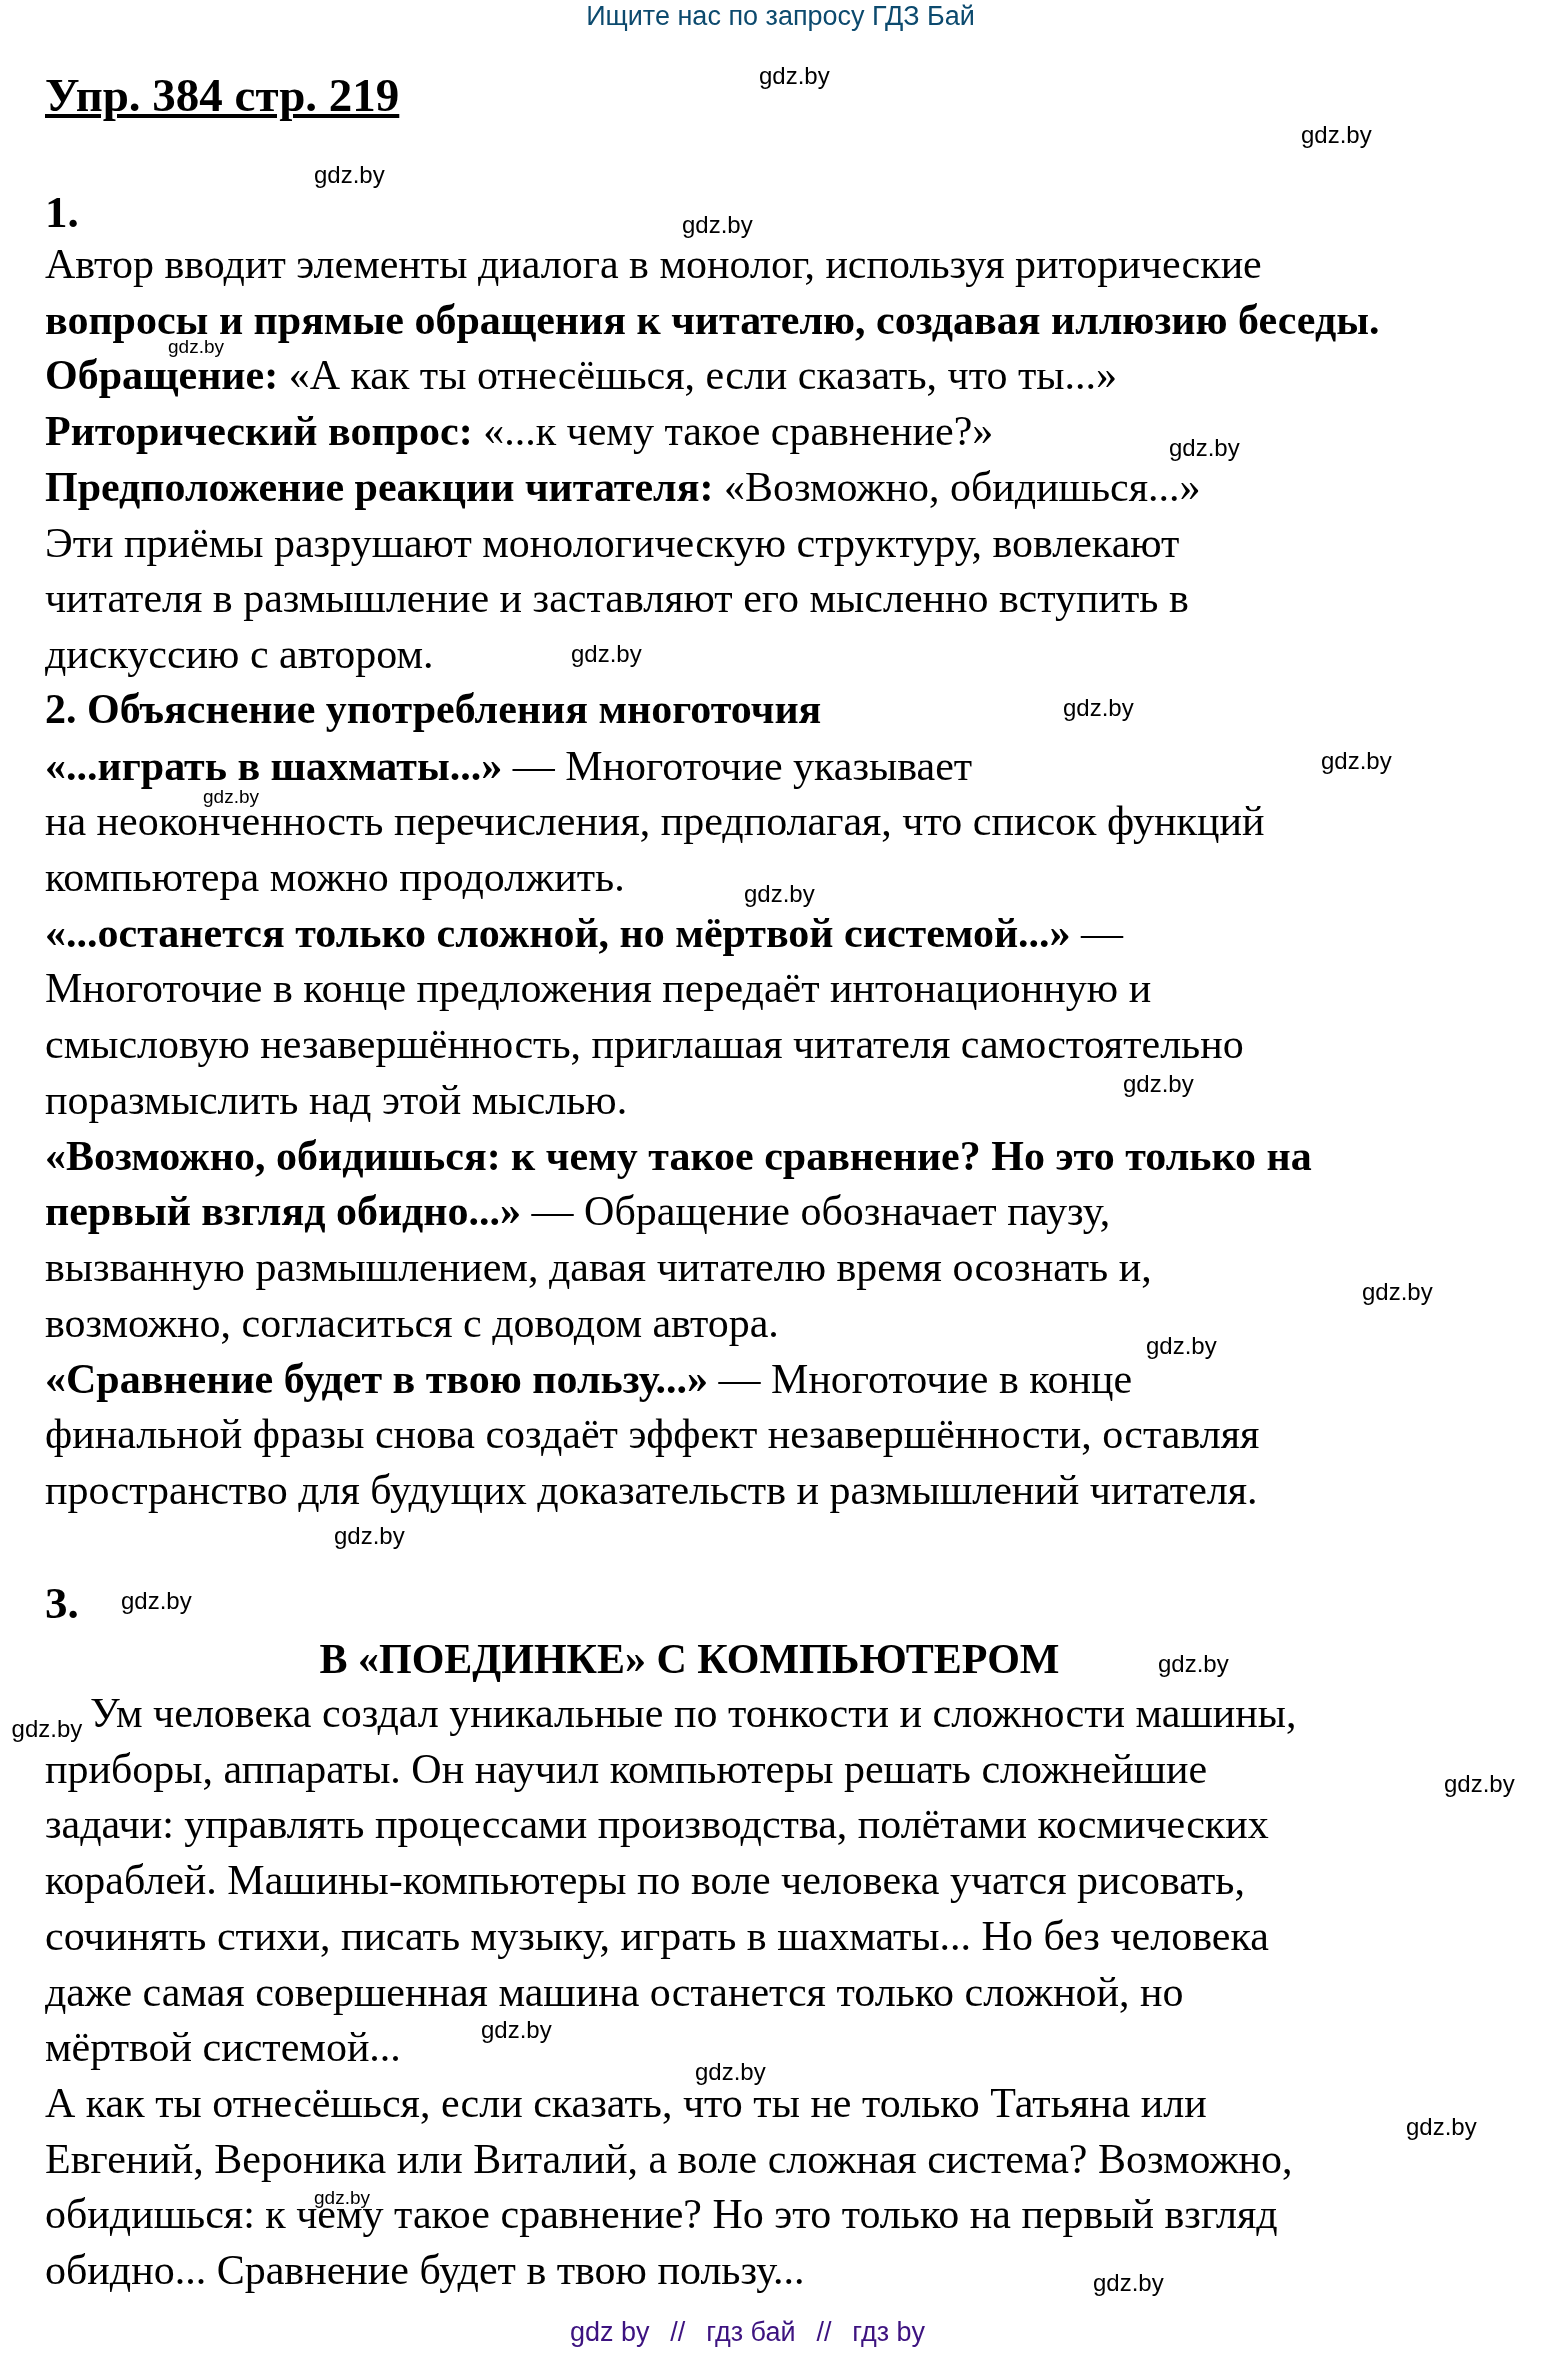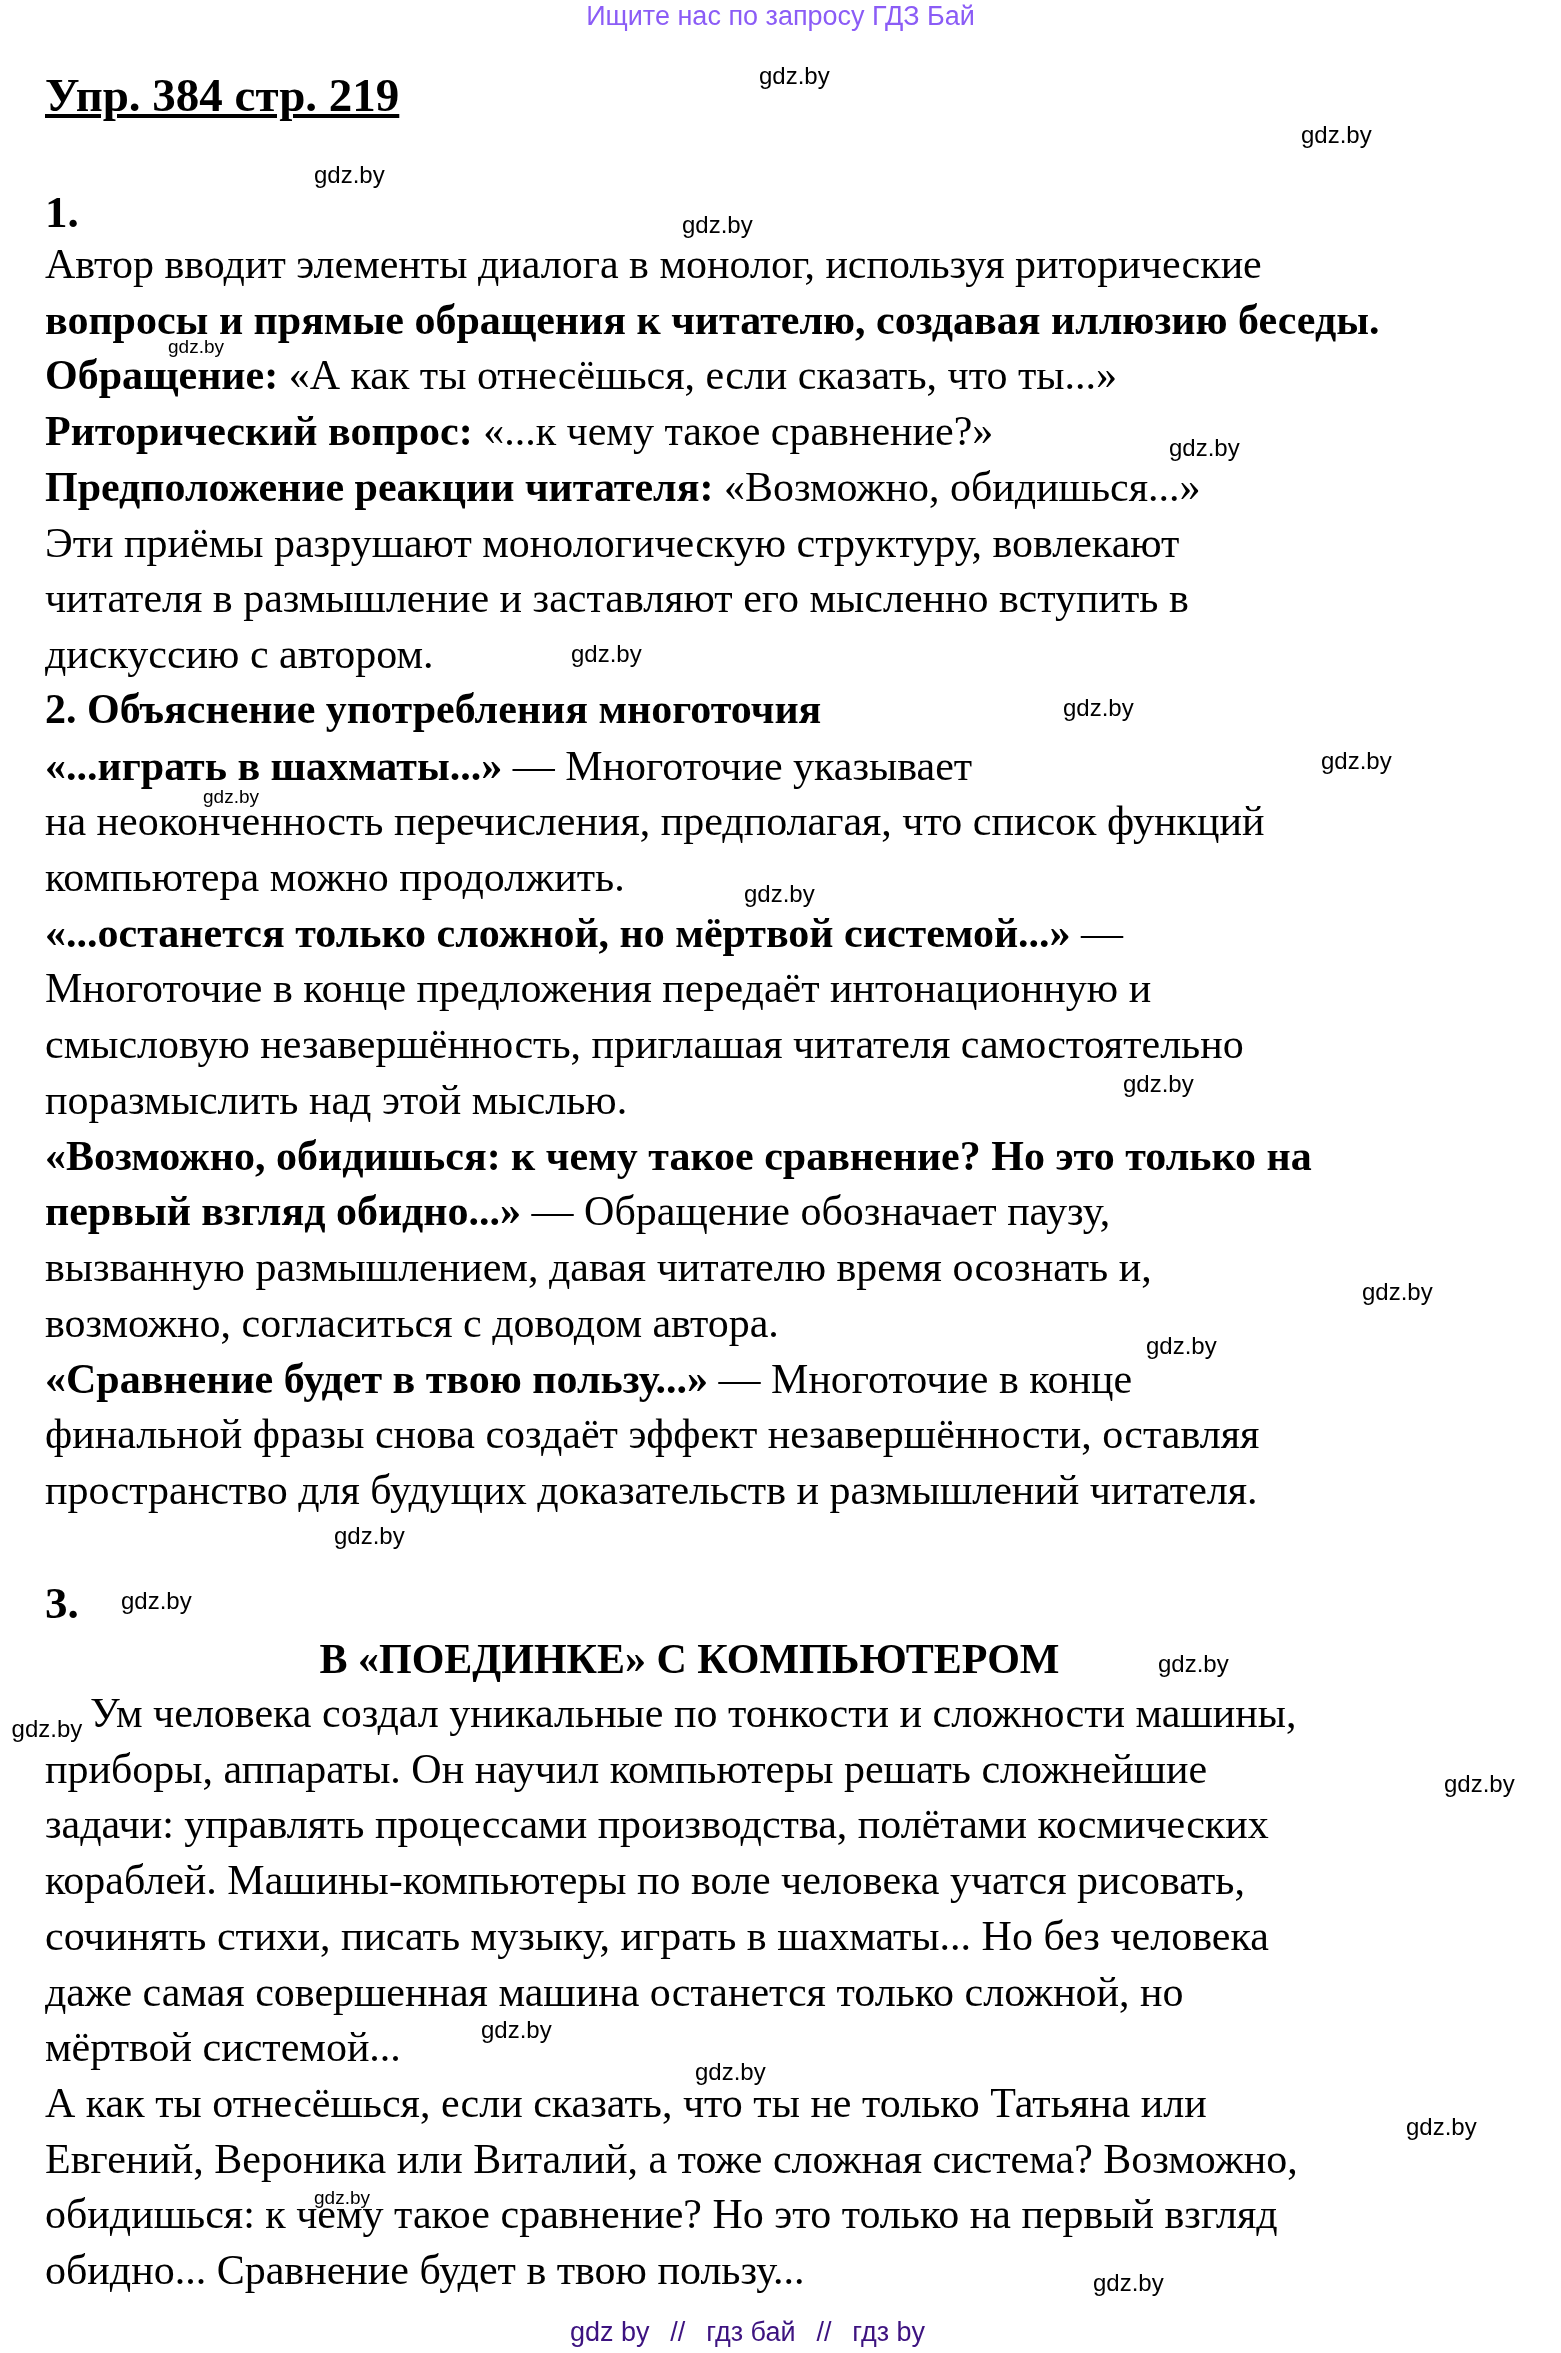--- a/index.html
+++ b/index.html
@@ -1,18 +1,18 @@
 <!DOCTYPE html>
 <html style="font-size:13.3px"><head>
 <meta charset="utf-8">
 <style>
   html, body { margin:0; padding:0; background:#ffffff; }
   body { width:1561px; height:2354px; position:relative; overflow:hidden; }
   .hdr { position:absolute; left:0; width:1561px; top:0; height:33px; text-align:center;
-         font-family:"Liberation Sans", sans-serif; font-size:27px; line-height:33px; color:#8b5cf6; }
+         font-family:"Liberation Sans", sans-serif; font-size:27px; line-height:33px; color:#0c4a6e; }
   .ftr { position:absolute; left:0; width:1495px; top:2314px; height:37px; text-align:center;
          font-family:"Liberation Sans", sans-serif; font-size:27px; line-height:37px; color:#3d1380; }
   .ftr span { margin:0 6.7px; }
   .line { position:absolute; left:45px; white-space:nowrap;
           font-family:"Liberation Serif", serif; font-size:42px; line-height:55px; color:#000; }
   .title { font-size:47px; font-weight:bold;text-decoration:underline; }
   .num { font-size:45px; font-weight:bold; }
   .center { left:0; width:1379px; text-align:center; }
   b { font-weight:bold; }
   .wm { position:absolute; font-family:"Liberation Sans", sans-serif; font-size:24px;
@@ -61,21 +61,21 @@
 
 <div class="line" style="top:1686px; left:90px;">Ум человека создал уникальные по тонкости и сложности машины,</div>
 <div class="line" style="top:1742px;">приборы, аппараты. Он научил компьютеры решать сложнейшие</div>
 <div class="line" style="top:1797px;">задачи: управлять процессами производства, полётами космических</div>
 <div class="line" style="top:1853px;">кораблей. Машины-компьютеры по воле человека учатся рисовать,</div>
 <div class="line" style="top:1909px;">сочинять стихи, писать музыку, играть в шахматы... Но без человека</div>
 <div class="line" style="top:1965px;">даже самая совершенная машина останется только сложной, но</div>
 <div class="line" style="top:2020px;">мёртвой системой...</div>
 
 <div class="line" style="top:2076px;">А как ты отнесёшься, если сказать, что ты не только Татьяна или</div>
-<div class="line" style="top:2132px;">Евгений, Вероника или Виталий, а тоже сложная система? Возможно,</div>
+<div class="line" style="top:2132px;">Евгений, Вероника или Виталий, а воле сложная система? Возможно,</div>
 <div class="line" style="top:2187px;">обидишься: к чему такое сравнение? Но это только на первый взгляд</div>
 <div class="line" style="top:2243px;">обидно... Сравнение будет в твою пользу...</div>
 
 <div class="wm" style="left:759px; top:62px;">gdz.by</div>
 <div class="wm" style="left:1301px; top:121px;">gdz.by</div>
 <div class="wm" style="left:314px; top:161px;">gdz.by</div>
 <div class="wm" style="left:682px; top:211px;">gdz.by</div>
 <div class="wm sm" style="left:168px; top:336px;">gdz.by</div>
 <div class="wm" style="left:1169px; top:434px;">gdz.by</div>
 <div class="wm" style="left:571px; top:640px;">gdz.by</div>

